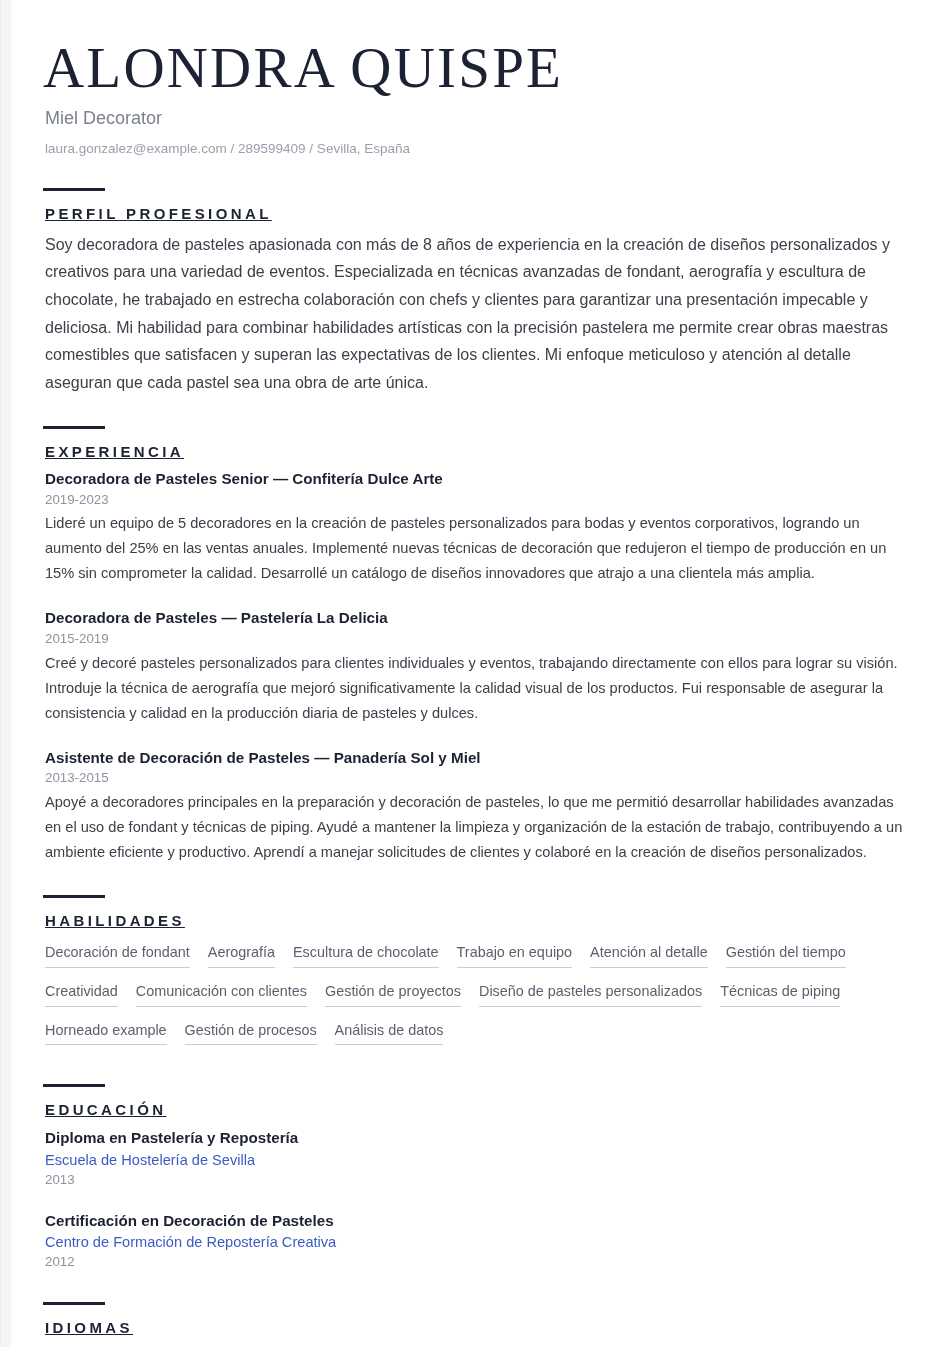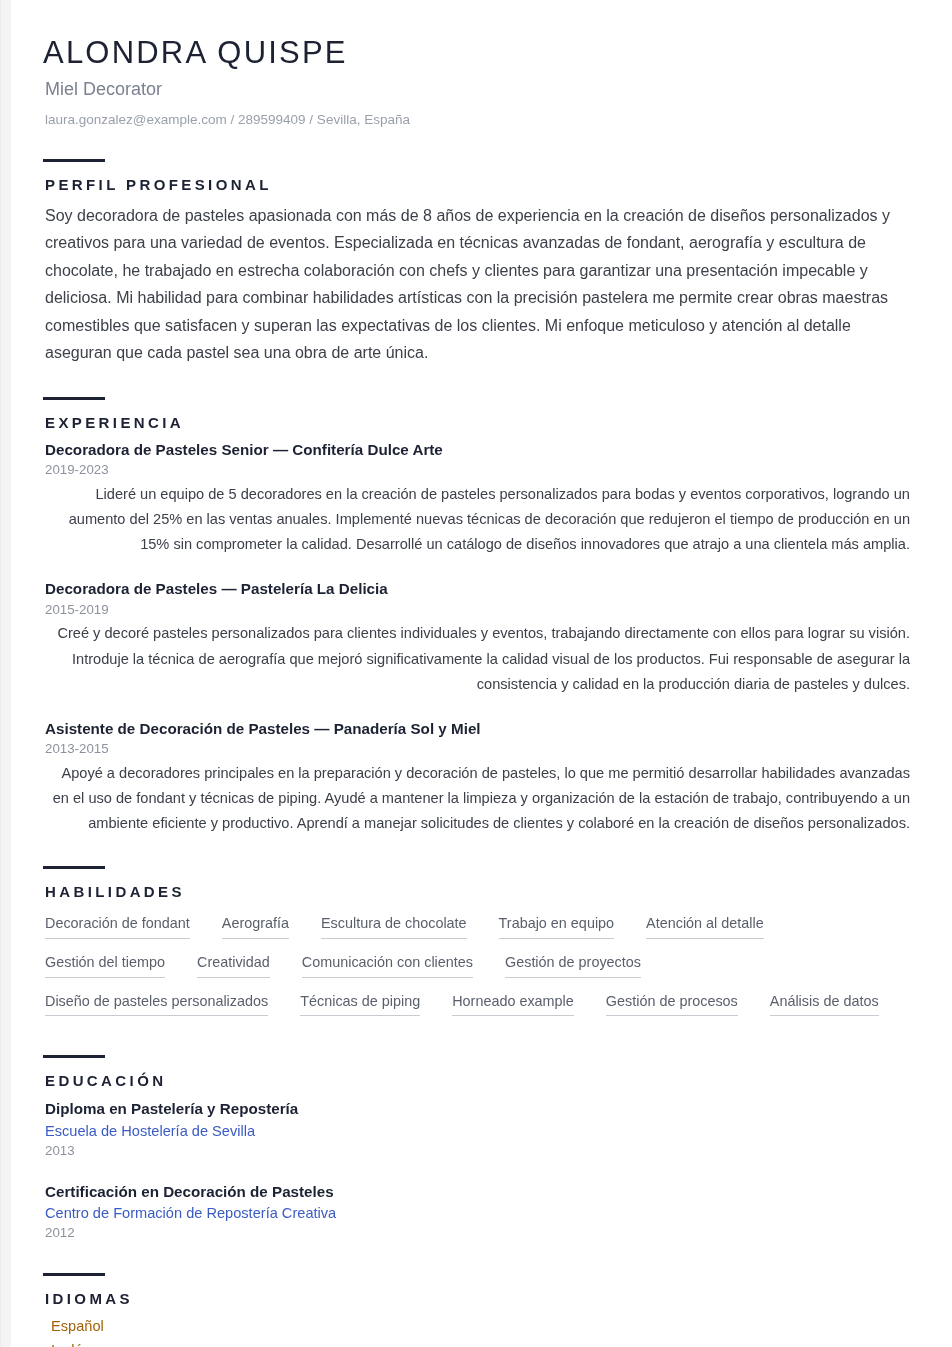--- a/index.html
+++ b/index.html
@@ -25,27 +25,28 @@
     position: absolute;
     left: 0; top: 0; bottom: 0;
     width: 10px;
     background: #f4f4f5;
     pointer-events: none;
   }
 
   
   .header { padding-top: 36px; }
   .name {
-    font-size: 31px;
+    font-size: 57px;
     font-weight: 300;
     letter-spacing: 2.2px;
     color: #1c2233;
     line-height: 1.12;
     margin: 0;
     white-space: nowrap;
+    font-family: Liberation Serif, serif;
   }
   .job-title {
     font-size: 18px;
     font-weight: 400;
     color: #7b8191;
     margin: 8px 0 0 2px;
     line-height: 1.2;
   }
   .contact {
     font-size: 13.5px;
@@ -62,20 +63,21 @@
     background: #1c2233;
     margin-bottom: 14px;
   }
   .section-title {
     font-size: 15px;
     font-weight: 700;
     letter-spacing: 3.4px;
     color: #1c2233;
     margin: 0 0 9px 2px;
     text-transform: uppercase;
+    text-decoration: underline;
   }
 
   .body-text {
     font-size: 16px;
     line-height: 1.72;
     color: #3c4049;
     margin: 0 0 0 2px;
     max-width: 872px;
     text-align: left;
   }
@@ -95,28 +97,27 @@
     color: #8d939e;
     margin: 0 0 2px 2px;
     line-height: 1.4;
   }
   .entry-desc {
     font-size: 14.6px;
     line-height: 1.72;
     color: #3c4049;
     margin: 0 0 0 2px;
     max-width: 872px;
-    text-align: right;
   }
 
   
   .skills {
     display: flex;
     flex-wrap: wrap;
-    gap: 0px 32px;
+    gap: 0px 18px;
     margin-left: 2px;
     max-width: 838px;
   }
   .skill {
     font-size: 14.4px;
     color: #595f6b;
     padding: 5px 0 5px 0;
     margin-bottom: 9px;
     border-bottom: 1px solid #c9ccd2;
     line-height: 1.3;

